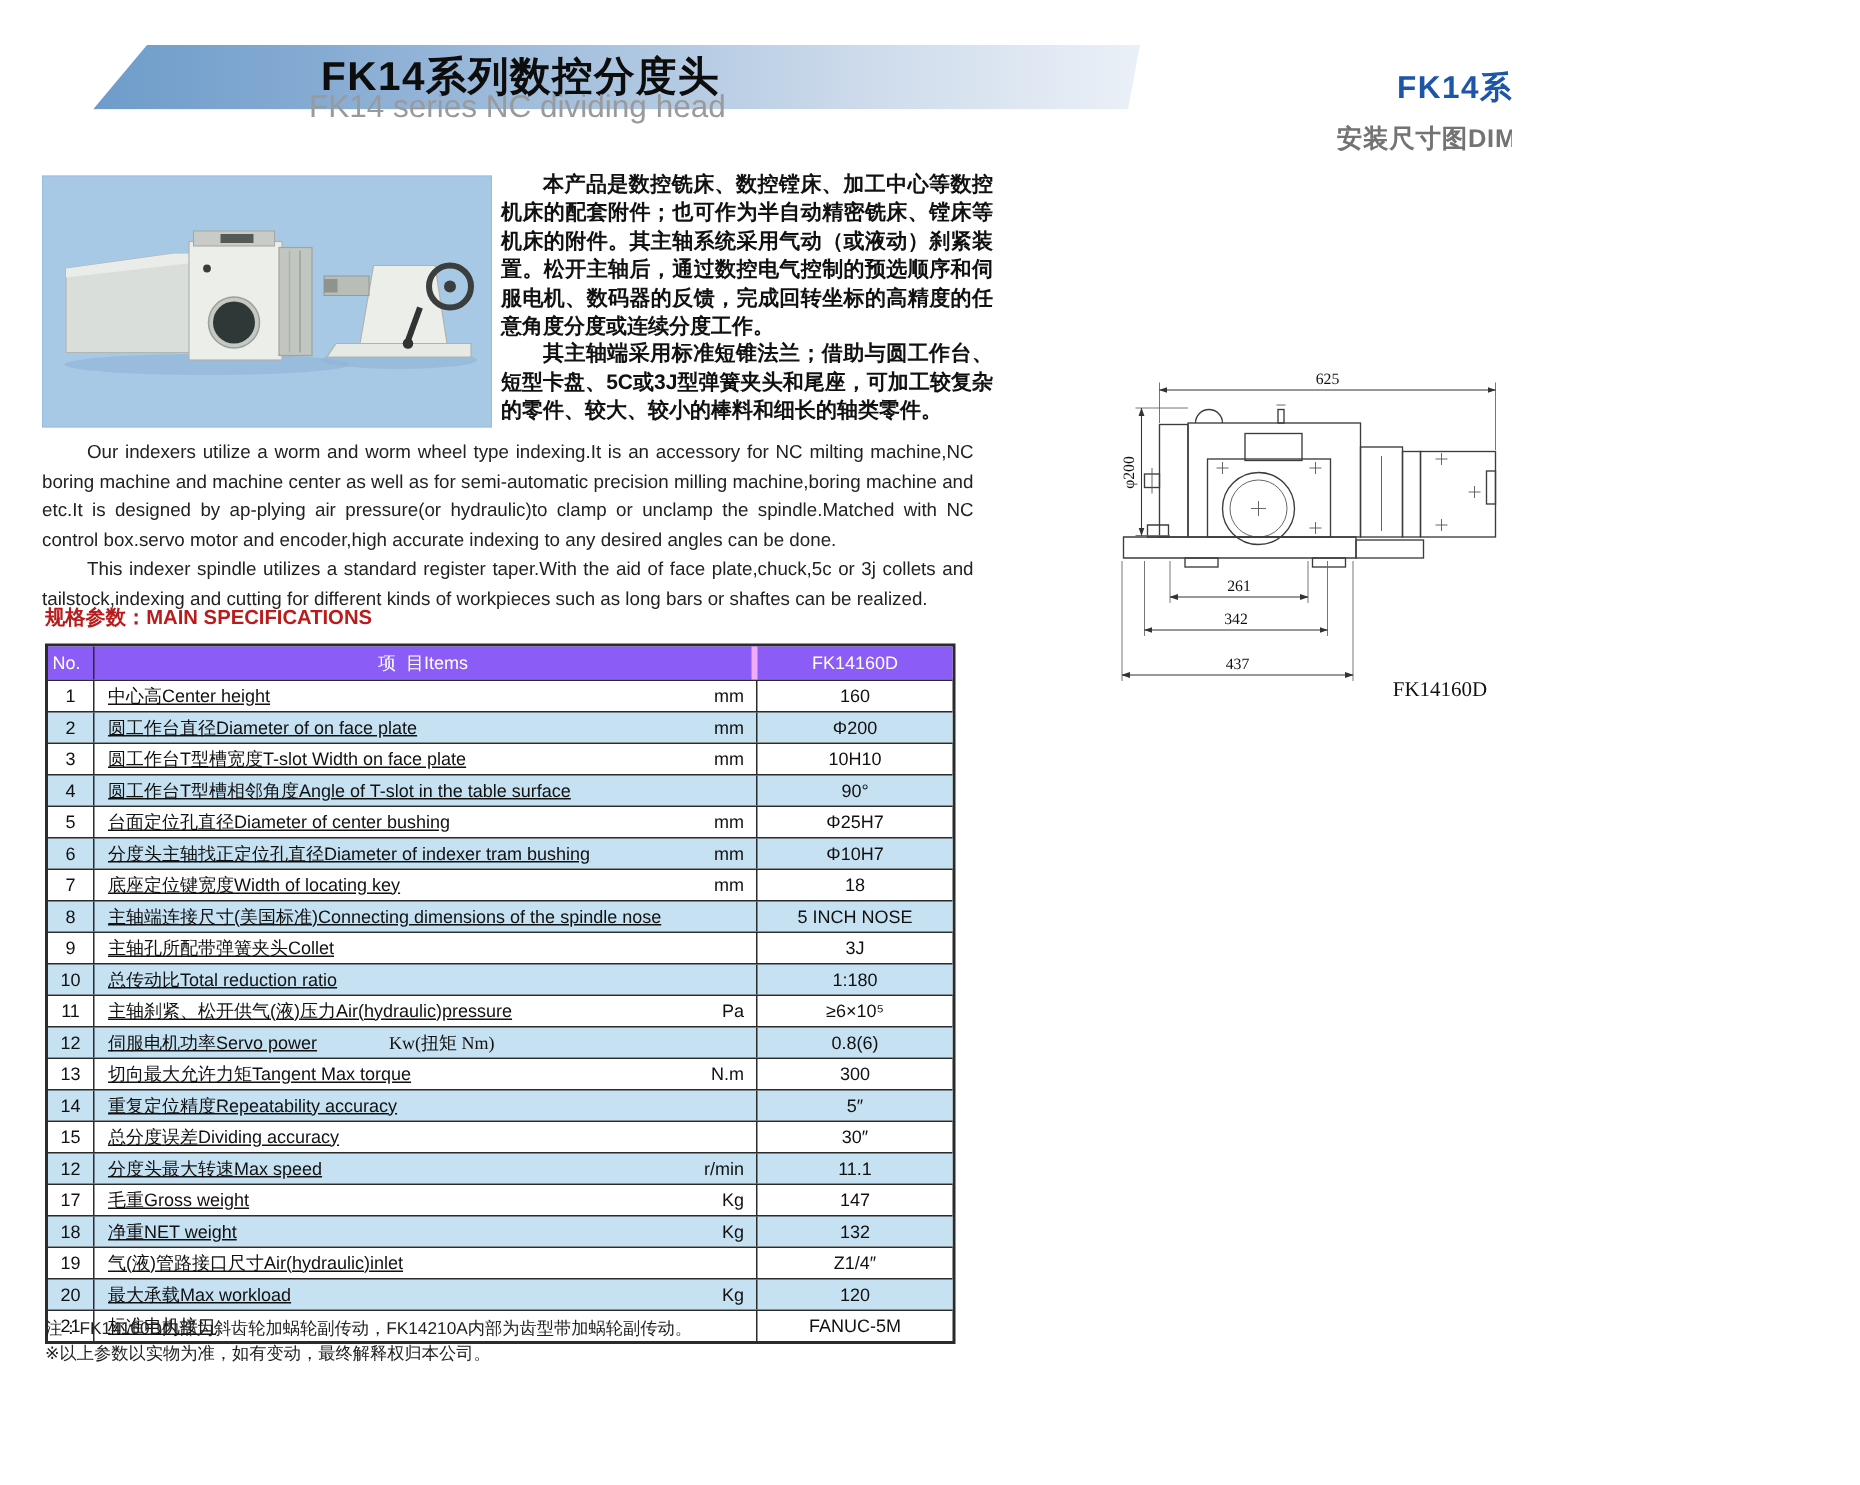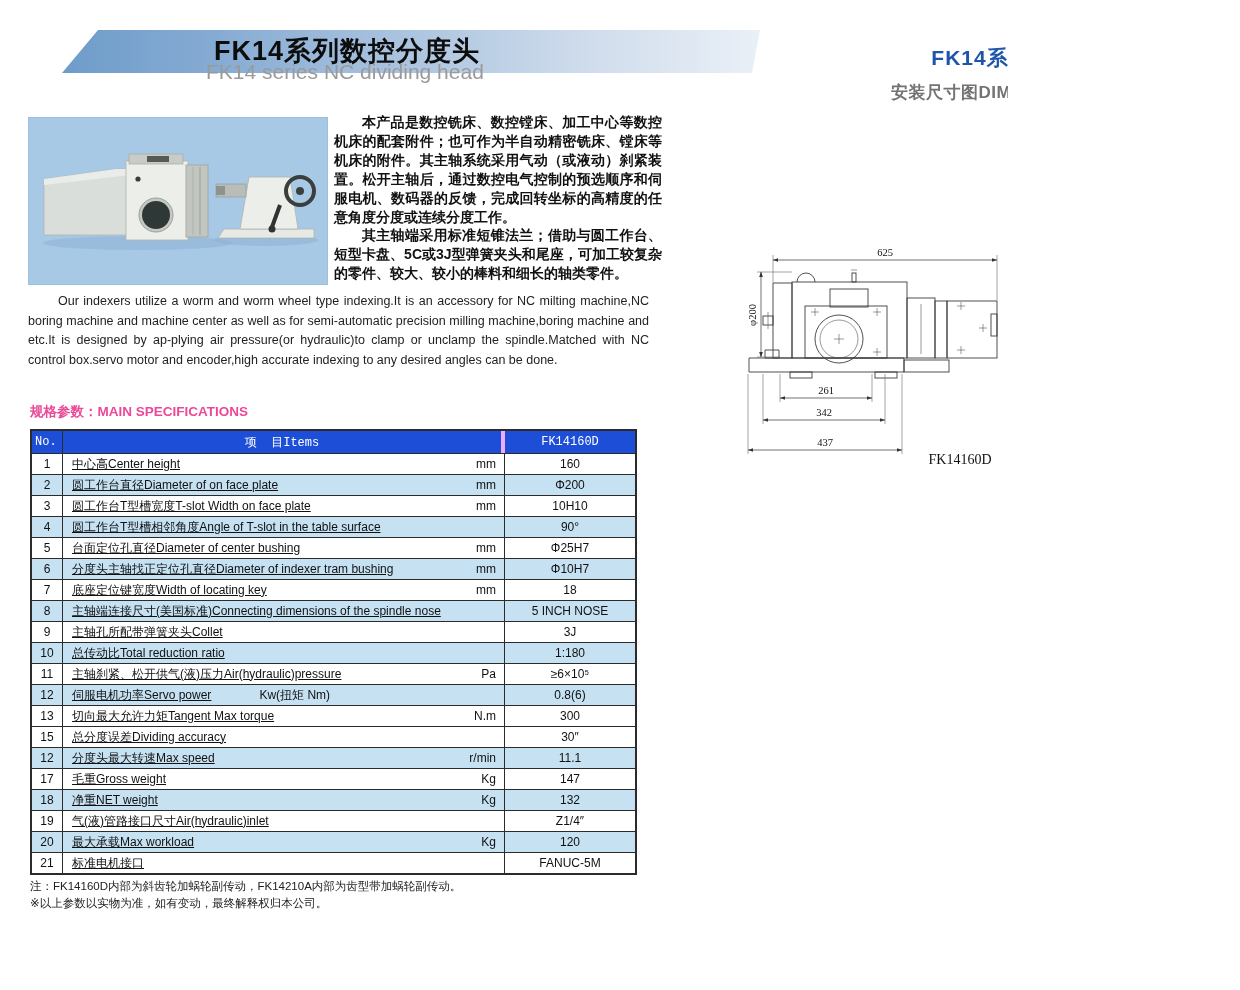--- a/index.html
+++ b/index.html
@@ -24,35 +24,35 @@
 
   
   .intro-cn{position:absolute;left:334px;top:113px;width:328px;font-size:14px;font-weight:bold;
     line-height:18.9px;text-align:justify;color:#111;}
   .intro-cn p{margin:0;text-indent:2em;}
   .intro-en{position:absolute;left:28px;top:292px;width:621px;font-size:12.5px;
     line-height:19.6px;text-align:justify;color:#222;}
   .intro-en p{margin:0;text-indent:2.4em;}
 
   
-  .spec-head{position:absolute;left:30px;top:403px;font-size:13.5px;font-weight:bold;color:#ec4899;}
+  .spec-head{position:absolute;left:30px;top:403px;font-size:13.5px;font-weight:bold;color:#b91c1c;}
   .spec-table{position:absolute;left:30px;top:429px;width:603px;border:2px solid #2b2b2b;
     font-size:12px;color:#111;background:#fff;}
-  .thead{display:flex;height:22px;background:#1d4ed8;color:#ffffff;font-family:Liberation Mono, monospace;}
+  .thead{display:flex;height:22px;background:#8b5cf6;color:#ffffff;}
   .thead>div{display:flex;align-items:center;justify-content:center;}
   .thead .h-no{width:31px;justify-content:flex-start;padding-left:3px;border-right:1px solid #2b2b2b;box-sizing:border-box;}
   .thead .h-items{flex:1;border-right:4px solid #f0abfc;white-space:pre;}
   .thead .h-model{width:130px;}
   .trow{display:flex;height:20px;border-top:1px solid #2b2b2b;}
   .trow.alt{background:#c5e1f2;}
   .c-no{width:31px;display:flex;align-items:center;justify-content:center;border-right:1px solid #2b2b2b;box-sizing:border-box;}
   .c-item{flex:1;display:flex;align-items:center;border-right:1px solid #2b2b2b;box-sizing:border-box;
     padding:0 8px 0 9px;overflow:hidden;white-space:nowrap;}
   .c-name{flex:0 0 auto;text-decoration:underline;}
-  .c-mid{flex:1;padding-left:48px;}
+  .c-mid{flex:1;padding-left:48px;font-family:Liberation Serif, serif;}
   .c-unit{flex:0 0 auto;margin-left:auto;text-align:right;}
   .c-val{width:130px;display:flex;align-items:center;justify-content:center;}
 
   
   .notes{position:absolute;left:30px;top:878px;font-size:11.5px;line-height:17px;color:#222;}
 
   
   .drawing{position:absolute;left:735px;top:246px;width:505px;height:235px;}
   .outline{fill:none;stroke:#3c3c3c;stroke-width:0.9;}
   .thin{fill:none;stroke:#555;stroke-width:0.6;}
@@ -106,20 +106,21 @@
     <circle cx="244" cy="112" r="3.5" fill="#2f3432"></circle>
   </svg>
 
   <div class="intro-cn">
     <p>本产品是数控铣床、数控镗床、加工中心等数控机床的配套附件；也可作为半自动精密铣床、镗床等机床的附件。其主轴系统采用气动（或液动）刹紧装置。松开主轴后，通过数控电气控制的预选顺序和伺服电机、数码器的反馈，完成回转坐标的高精度的任意角度分度或连续分度工作。</p>
     <p>其主轴端采用标准短锥法兰；借助与圆工作台、短型卡盘、5C或3J型弹簧夹头和尾座，可加工较复杂的零件、较大、较小的棒料和细长的轴类零件。</p>
   </div>
 
   <div class="intro-en">
     <p>Our indexers utilize a worm and worm wheel type indexing.It is an accessory for NC milting machine,NC boring machine and machine center as well as for semi-automatic precision milling machine,boring machine and etc.It is designed by ap-plying air pressure(or hydraulic)to clamp or unclamp the spindle.Matched with NC control box.servo motor and encoder,high accurate indexing to any desired angles can be done.</p>
+    <p>This indexer spindle utilizes a standard register taper.With the aid of face plate,chuck,5c or 3j collets and tailstock,indexing and cutting for different kinds of workpieces such as long bars or shaftes can be realized.</p>
   </div>
 
   <div class="spec-head">规格参数：MAIN SPECIFICATIONS</div>
 
   <div class="spec-table">
     <div class="thead">
       <div class="h-no">No.</div>
       <div class="h-items">项  目Items</div>
       <div class="h-model">FK14160D</div>
     </div>
@@ -247,20 +248,29 @@
     <div class="trow">
       <div class="c-no">13</div>
       <div class="c-item">
         <span class="c-name">切向最大允许力矩Tangent Max torque</span>
         <span class="c-mid"></span>
         <span class="c-unit">N.m</span>
       </div>
       <div class="c-val">300</div>
     </div>
 
+    <div class="trow alt">
+      <div class="c-no">14</div>
+      <div class="c-item">
+        <span class="c-name">重复定位精度Repeatability accuracy</span>
+        <span class="c-mid"></span>
+        <span class="c-unit"></span>
+      </div>
+      <div class="c-val">5″</div>
+    </div>
 
     <div class="trow">
       <div class="c-no">15</div>
       <div class="c-item">
         <span class="c-name">总分度误差Dividing accuracy</span>
         <span class="c-mid"></span>
         <span class="c-unit"></span>
       </div>
       <div class="c-val">30″</div>
     </div>

